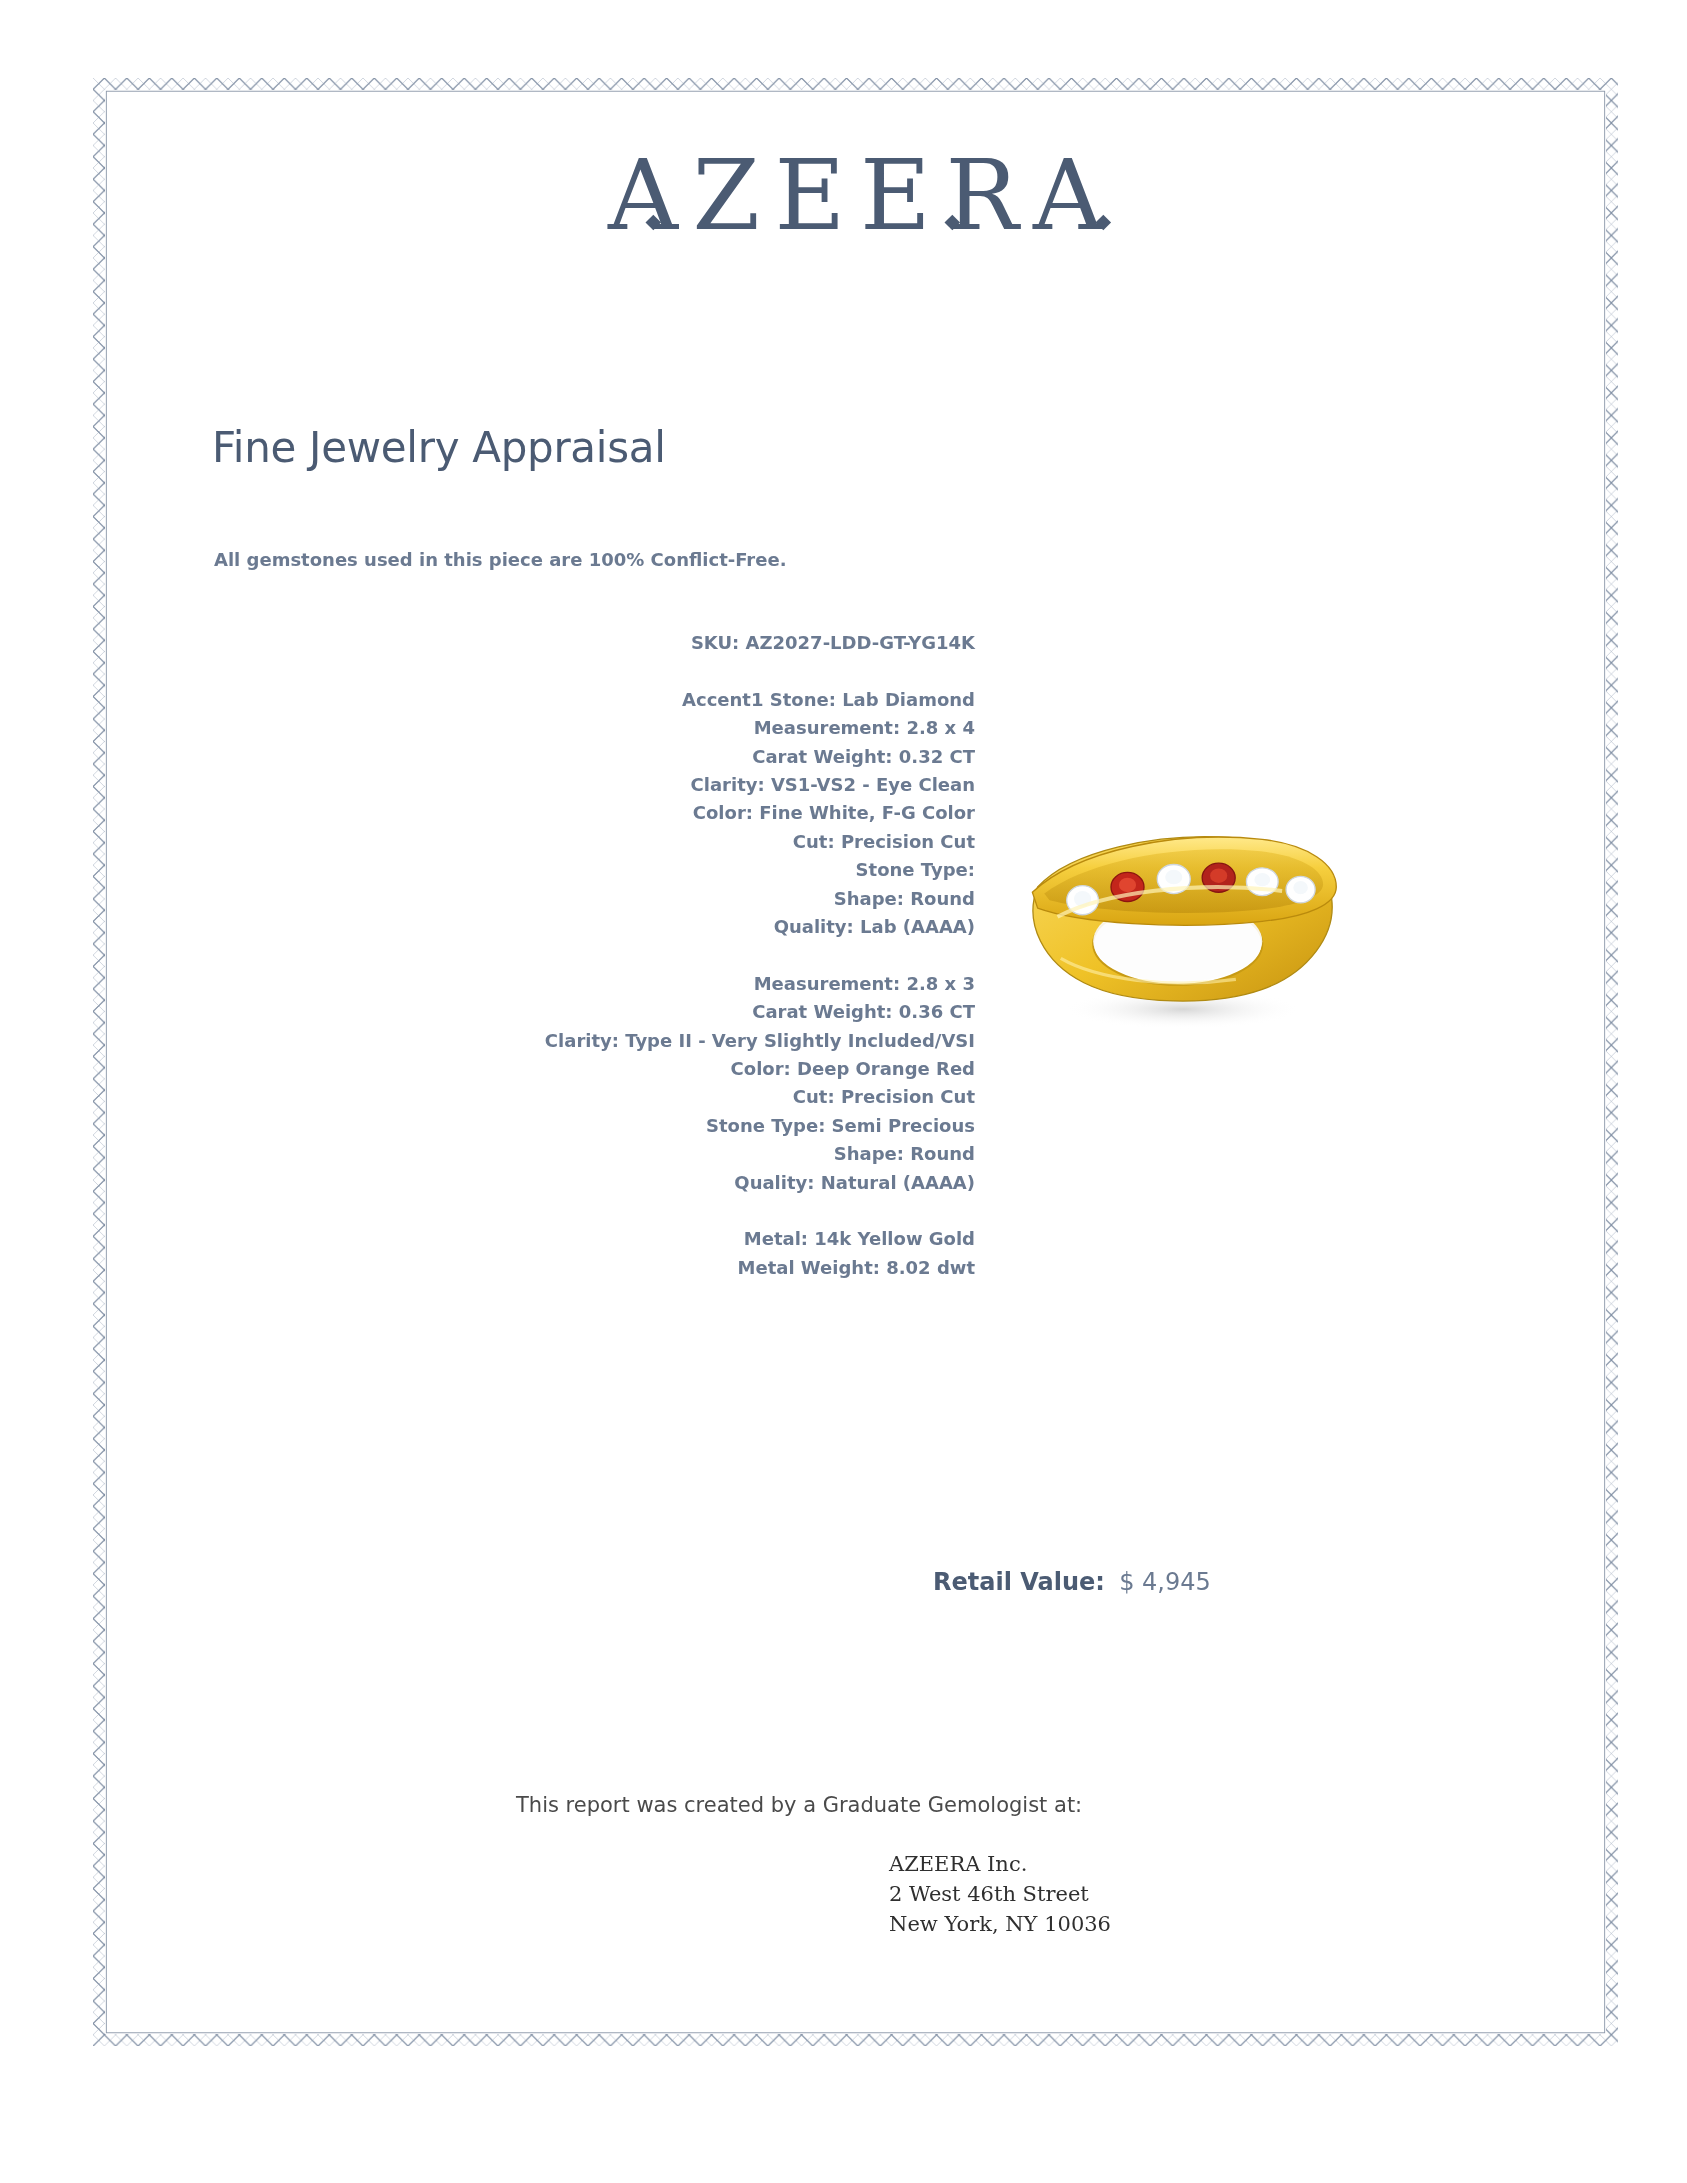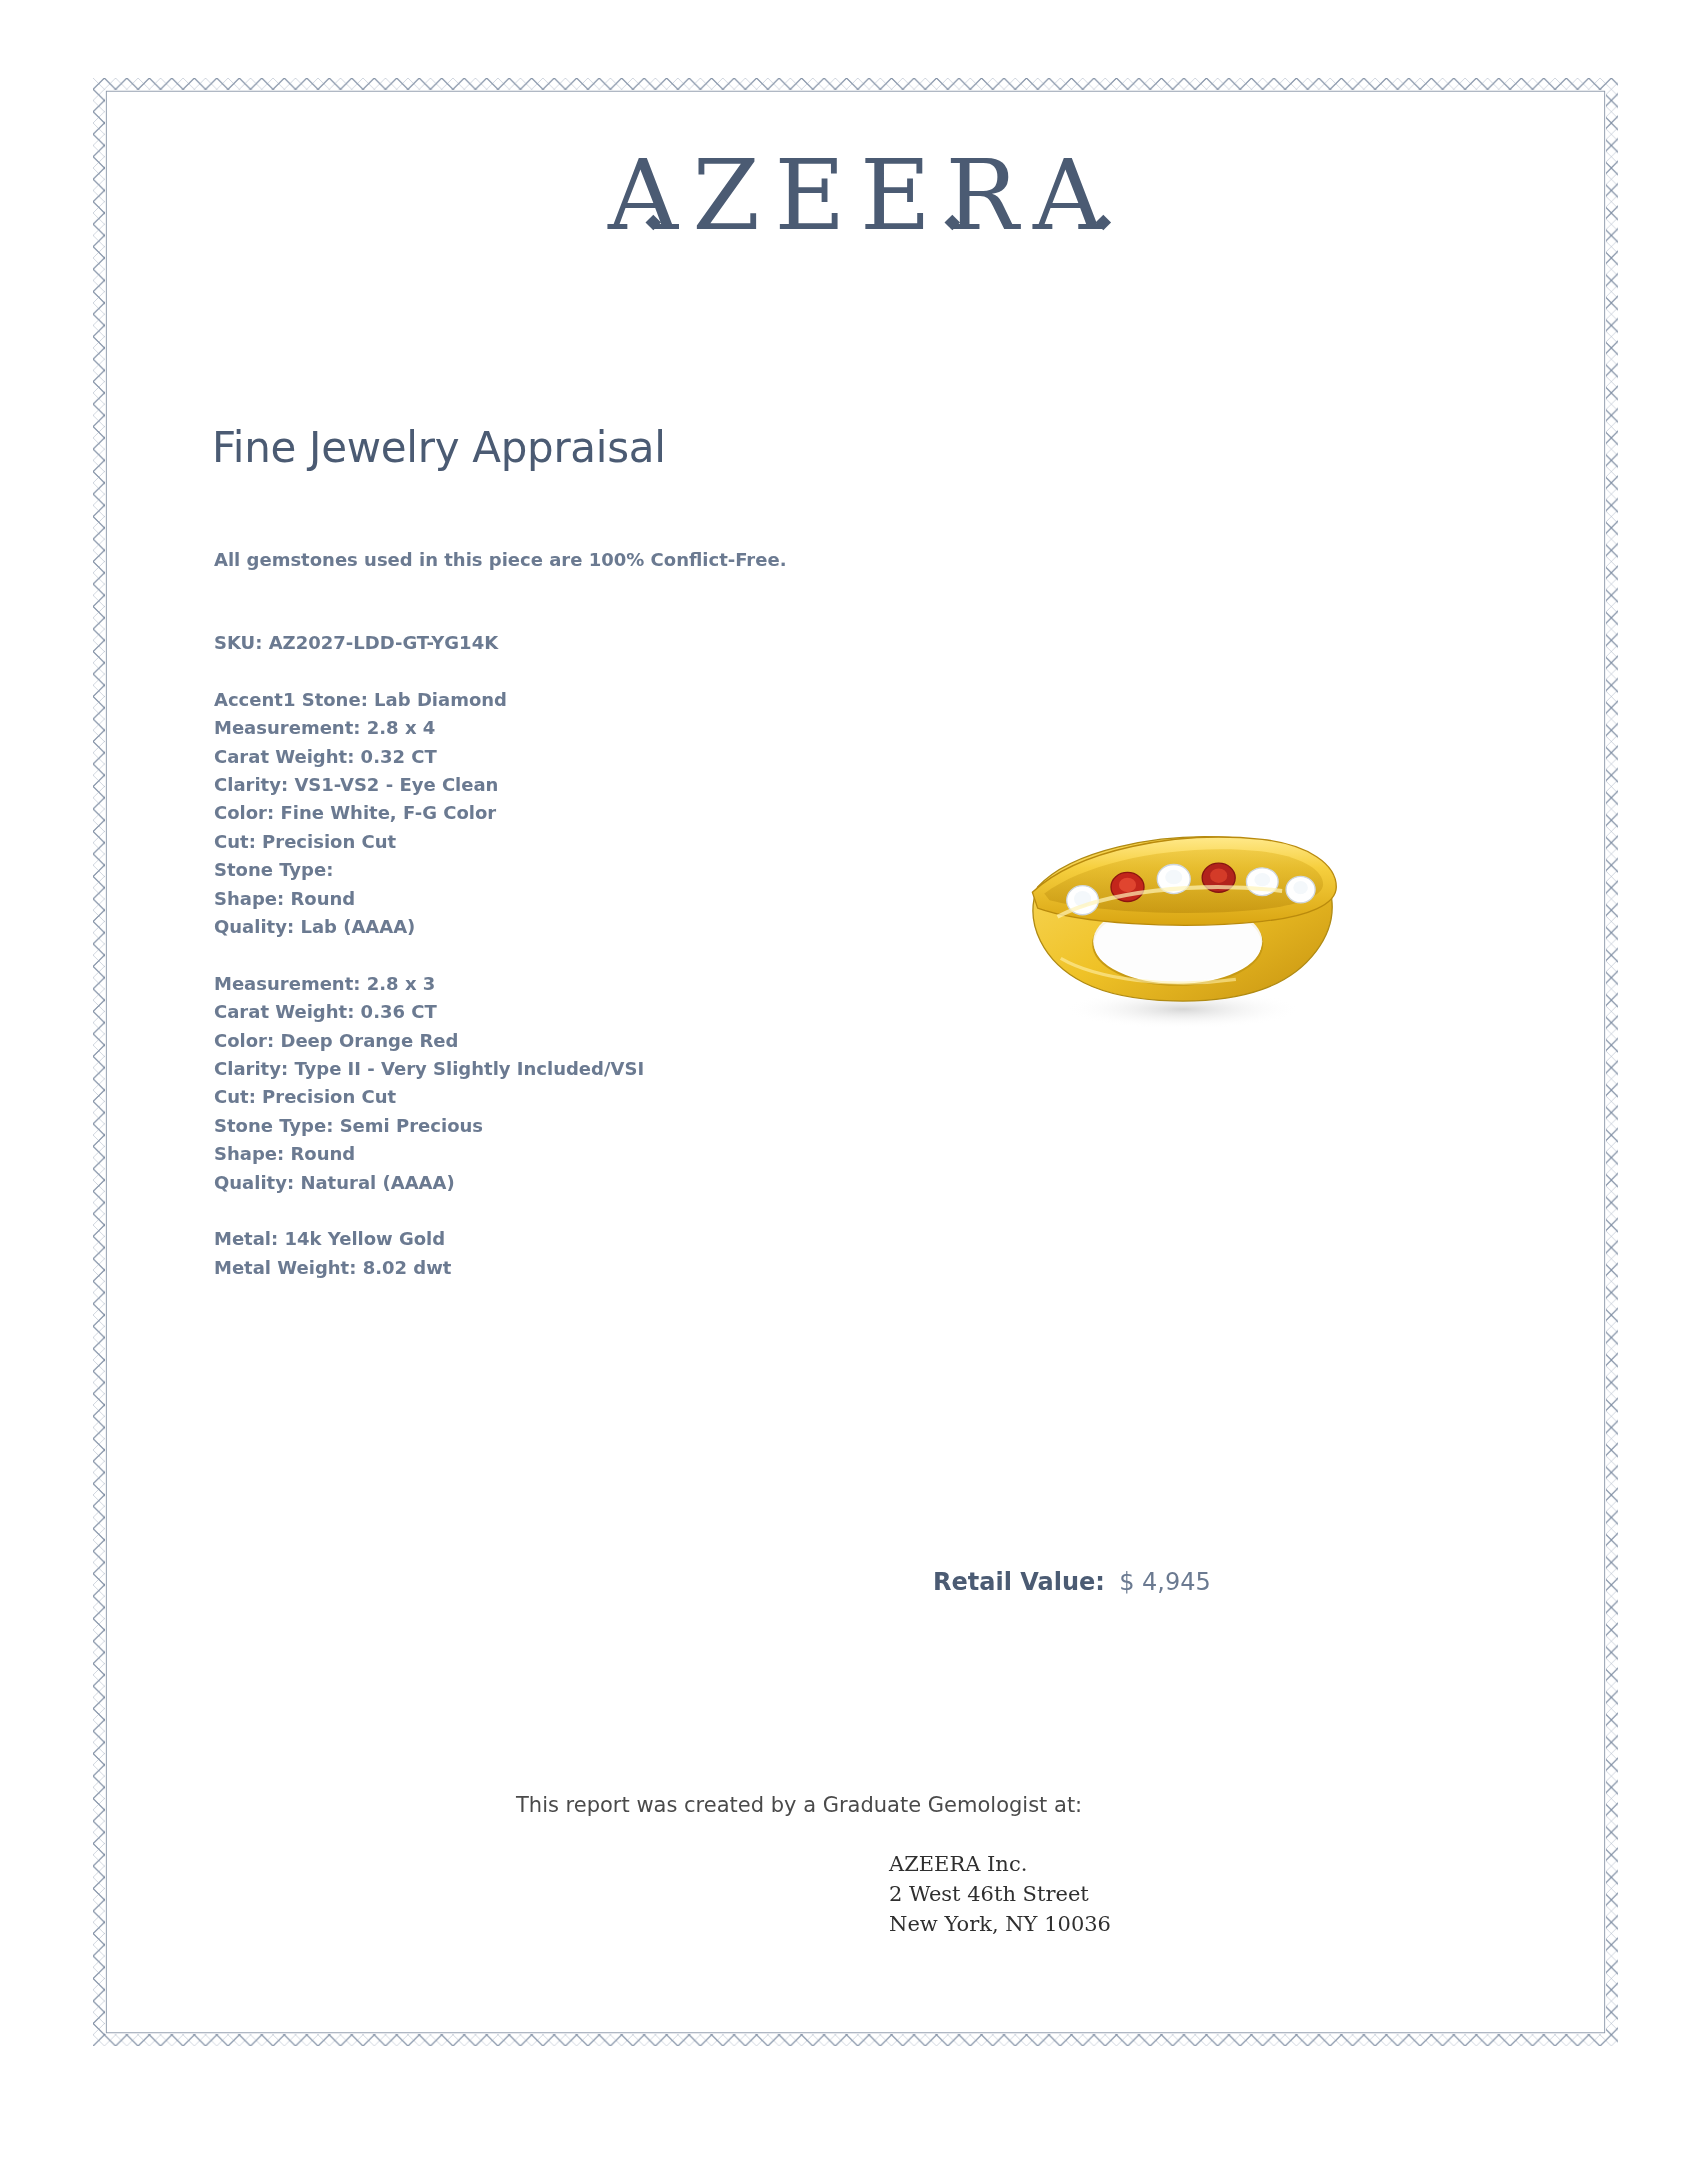--- a/index.html
+++ b/index.html
@@ -84,21 +84,21 @@
   .specs {
     position: absolute;
     left: 202px;
     top: 629px;
     font-size: 18px;
     line-height: 28.4px;
     color: #6b7a91;
     font-weight: 700;
     width: 761px;
   }
-  .specs .group { margin-bottom: 28.4px; }
+  .specs .group { margin-bottom: 28.4px; text-align: right; }
   .specs .line { white-space: pre; }
 
   
   .product-image {
     position: absolute;
     left: 986px;
     top: 781px;
     width: 370px;
     height: 278px;
   }
@@ -208,22 +208,22 @@
       <div class="line">Color: Fine White, F-G Color</div>
       <div class="line">Cut: Precision Cut</div>
       <div class="line">Stone Type:</div>
       <div class="line">Shape: Round</div>
       <div class="line">Quality: Lab (AAAA)</div>
     </div>
 
     <div class="group">
       <div class="line">Measurement: 2.8 x 3</div>
       <div class="line">Carat Weight: 0.36 CT</div>
+      <div class="line">Clarity: Type II - Very Slightly Included/VSI</div>
       <div class="line">Color: Deep Orange Red</div>
-      <div class="line">Clarity: Type II - Very Slightly Included/VSI</div>
       <div class="line">Cut: Precision Cut</div>
       <div class="line">Stone Type: Semi Precious</div>
       <div class="line">Shape: Round</div>
       <div class="line">Quality: Natural (AAAA)</div>
     </div>
 
 
     <div class="group">
       <div class="line">Metal: 14k Yellow Gold</div>
       <div class="line">Metal Weight: 8.02 dwt</div>

